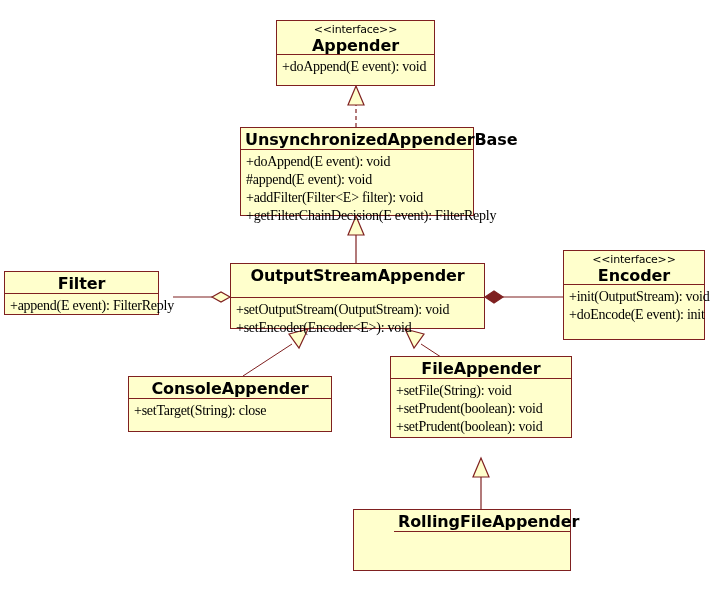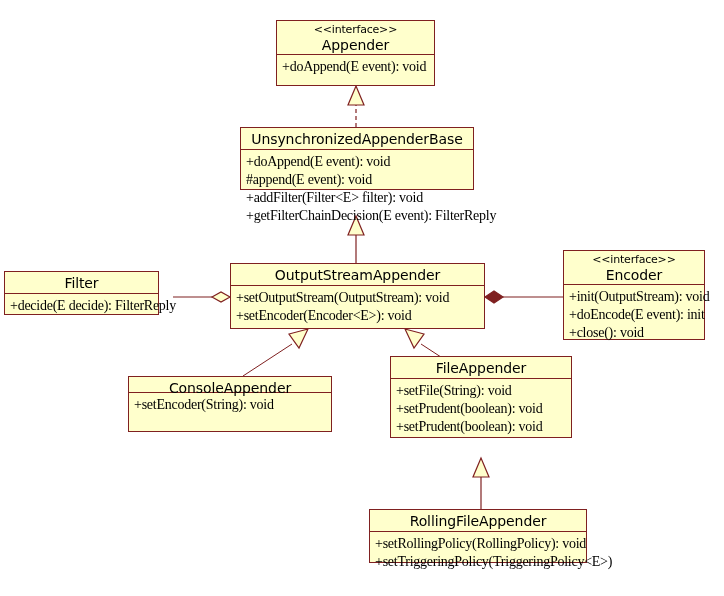--- a/index.html
+++ b/index.html
@@ -42,22 +42,22 @@
   }
   .uml-stereotype {
     display: block;
     font-size: 11px;
     font-weight: normal;
     color: #000000;
     letter-spacing: -0.2px;
   }
   .uml-name {
     display: block;
-    font-size: 14px;
-    font-weight: normal;
+    font-size: 16px;
+    font-weight: bold;
     color: #000000;
     letter-spacing: -0.1px;
   }
   .uml-ops {
     padding: 3px 5px 4px 5px;
   }
   .uml-op {
     font-size: 14px;
     color: #000000;
     line-height: 1.28;
@@ -112,86 +112,81 @@
   <div class="uml-class" style="left:276px; top:20px; width:159px; height:66px;">
     <div class="uml-header" style="height:34px;">
       <span class="uml-stereotype">&lt;&lt;interface&gt;&gt;</span>
       <span class="uml-name">Appender</span>
     </div>
     <div class="uml-ops">
       <div class="uml-op">+doAppend(E event): void</div>
     </div>
   </div>
 
-  <div class="uml-class" style="left:240px; top:127px; width:234px; height:63px;">
+  <div class="uml-class" style="left:240px; top:127px; width:234px; height:89px;">
     <div class="uml-header" style="height:22px;">
       <span class="uml-name">UnsynchronizedAppenderBase</span>
     </div>
     <div class="uml-ops">
       <div class="uml-op">+doAppend(E event): void</div>
       <div class="uml-op">#append(E event): void</div>
       <div class="uml-op">+addFilter(Filter&lt;E&gt; filter): void</div>
       <div class="uml-op">+getFilterChainDecision(E event): FilterReply</div>
     </div>
   </div>
 
   <div class="uml-class" style="left:4px; top:271px; width:155px; height:44px;">
     <div class="uml-header" style="height:22px;">
       <span class="uml-name">Filter</span>
     </div>
     <div class="uml-ops">
-      <div class="uml-op">+decide(E decide): FilterReply</div>
+      <div class="uml-op">+append(E event): FilterReply</div>
     </div>
   </div>
 
   <div class="uml-class" style="left:230px; top:263px; width:255px; height:66px;">
-    <div class="uml-header" style="height:22px;">
+    <div class="uml-header" style="height:34px;">
       <span class="uml-name">OutputStreamAppender</span>
     </div>
     <div class="uml-ops">
       <div class="uml-op">+setOutputStream(OutputStream): void</div>
       <div class="uml-op">+setEncoder(Encoder&lt;E&gt;): void</div>
     </div>
   </div>
 
   <div class="uml-class" style="left:563px; top:250px; width:142px; height:90px;">
     <div class="uml-header" style="height:34px;">
       <span class="uml-stereotype">&lt;&lt;interface&gt;&gt;</span>
       <span class="uml-name">Encoder</span>
     </div>
     <div class="uml-ops">
       <div class="uml-op">+init(OutputStream): void</div>
       <div class="uml-op">+doEncode(E event): init</div>
-      <div class="uml-op">+close(): void</div>
     </div>
   </div>
 
   <div class="uml-class" style="left:128px; top:376px; width:204px; height:56px;">
-    <div class="uml-header" style="height:16px;">
+    <div class="uml-header" style="height:22px;">
       <span class="uml-name">ConsoleAppender</span>
     </div>
     <div class="uml-ops">
-      <div class="uml-op">+setEncoder(String): void</div>
+      <div class="uml-op">+setTarget(String): close</div>
     </div>
   </div>
 
   <div class="uml-class" style="left:390px; top:356px; width:182px; height:82px;">
     <div class="uml-header" style="height:22px;">
       <span class="uml-name">FileAppender</span>
     </div>
     <div class="uml-ops">
       <div class="uml-op">+setFile(String): void</div>
       <div class="uml-op">+setPrudent(boolean): void</div>
       <div class="uml-op">+setPrudent(boolean): void</div>
     </div>
   </div>
 
-  <div class="uml-class" style="left:369px; top:509px; width:218px; height:54px;">
+  <div class="uml-class" style="left:353px; top:509px; width:218px; height:62px;padding-left:40px;">
     <div class="uml-header" style="height:22px;">
       <span class="uml-name">RollingFileAppender</span>
-    </div>
-    <div class="uml-ops">
-      <div class="uml-op">+setRollingPolicy(RollingPolicy): void</div>
-      <div class="uml-op">+setTriggeringPolicy(TriggeringPolicy&lt;E&gt;)</div>
     </div>
   </div>
 
 </div>
 
 </body></html>

